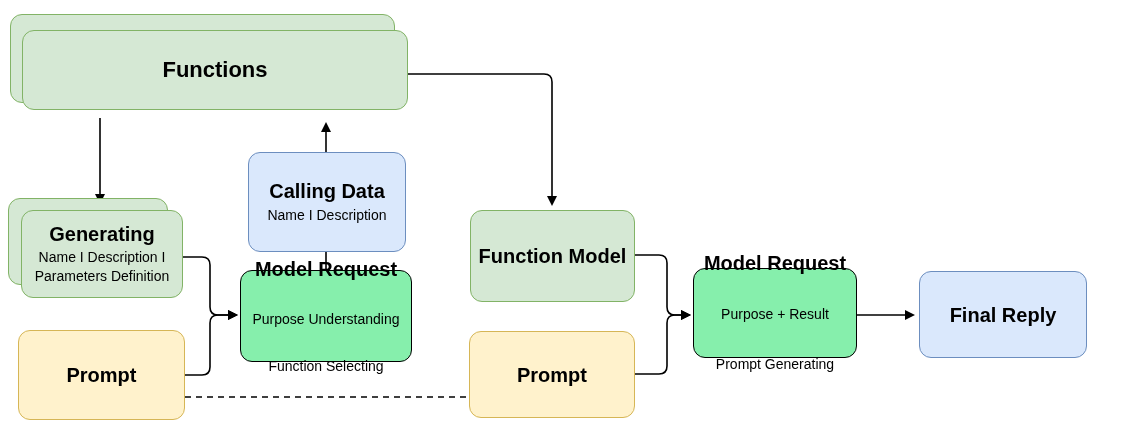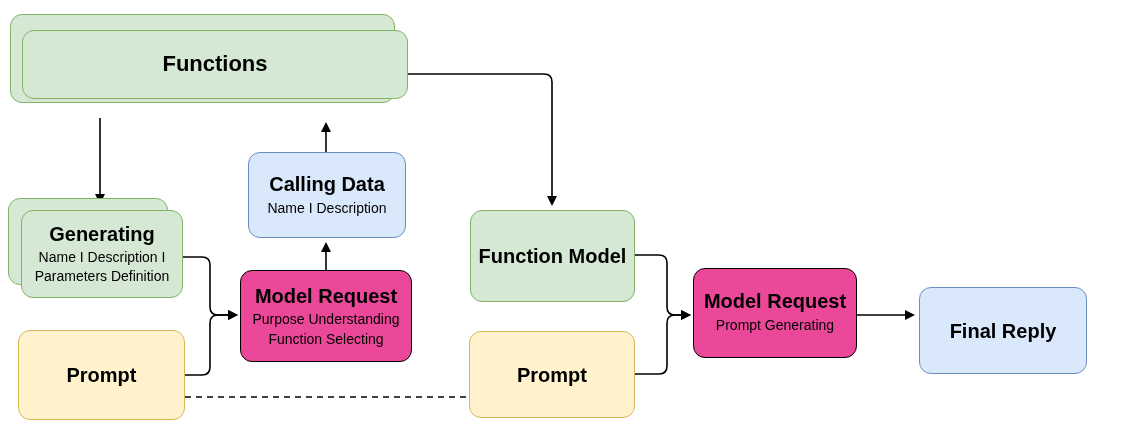--- a/index.html
+++ b/index.html
@@ -30,40 +30,40 @@
     flex-direction: column;
     align-items: center;
     justify-content: center;
     text-align: center;
     color: #000;
     line-height: 1.2;
   }
   .green  { background: #d5e8d4; border-color: #82b366; }
   .blue   { background: #dae8fc; border-color: #6c8ebf; }
   .yellow { background: #fff2cc; border-color: #d6b656; }
-  .white  { background: #ec4899; border-color: #000000; border-width: 1.8px; }
+  .white  { background: #86efac; border-color: #000000; border-width: 1.8px; gap: 27px; }
 
   .title    { font-weight: bold; font-size: 20px; }
   .title-lg { font-weight: bold; font-size: 22px; }
   .sub      { font-size: 14px; line-height: 19px; }
   .sub-mr1  { font-size: 14px; line-height: 20px; }
   .sub-mr2  { font-size: 14px; line-height: 23px; }
 
   
   #functions-back   { left: 10px;  top: 14px;  width: 385px; height: 89px; }
-  #functions-front  { left: 22px;  top: 30px;  width: 386px; height: 69px; }
+  #functions-front  { left: 22px;  top: 30px;  width: 386px; height: 80px; }
   #definitions-back { left: 8px;   top: 198px; width: 160px; height: 87px; }
   #definitions-front{ left: 21px;  top: 210px; width: 162px; height: 88px; }
-  #calling-data     { left: 248px; top: 152px; width: 158px; height: 86px; }
+  #calling-data     { left: 248px; top: 152px; width: 158px; height: 100px; }
   #model-request-1  { left: 240px; top: 270px; width: 172px; height: 92px; }
   #prompt-1         { left: 18px;  top: 330px; width: 167px; height: 90px; }
   #function-result  { left: 470px; top: 210px; width: 165px; height: 92px; }
   #prompt-2         { left: 469px; top: 331px; width: 166px; height: 87px; }
   #model-request-2  { left: 693px; top: 268px; width: 164px; height: 90px; }
-  #final-reply      { left: 919px; top: 271px; width: 168px; height: 87px; margin-top: 16px; }
+  #final-reply      { left: 919px; top: 271px; width: 168px; height: 87px; }
 
   #model-request-1 .title { margin-bottom: 1px; }
   #model-request-2 .title { margin-bottom: 1px; }
   #calling-data .title    { margin-bottom: 3px; }
   #definitions-front .title { margin-bottom: 2px; }
 </style>
 </head>
 <body>
 
 <div id="canvas">
@@ -118,20 +118,21 @@
   <div id="function-result" class="node green">
     <span class="title">Function Model</span>
   </div>
 
   <div id="prompt-2" class="node yellow">
     <span class="title">Prompt</span>
   </div>
 
   <div id="model-request-2" class="node white">
     <span class="title">Model Request</span>
+    <span class="sub-mr2">Purpose + Result</span>
     <span class="sub-mr2">Prompt Generating</span>
   </div>
 
   <div id="final-reply" class="node blue">
     <span class="title">Final Reply</span>
   </div>
 
 </div>
 
 </body></html>

